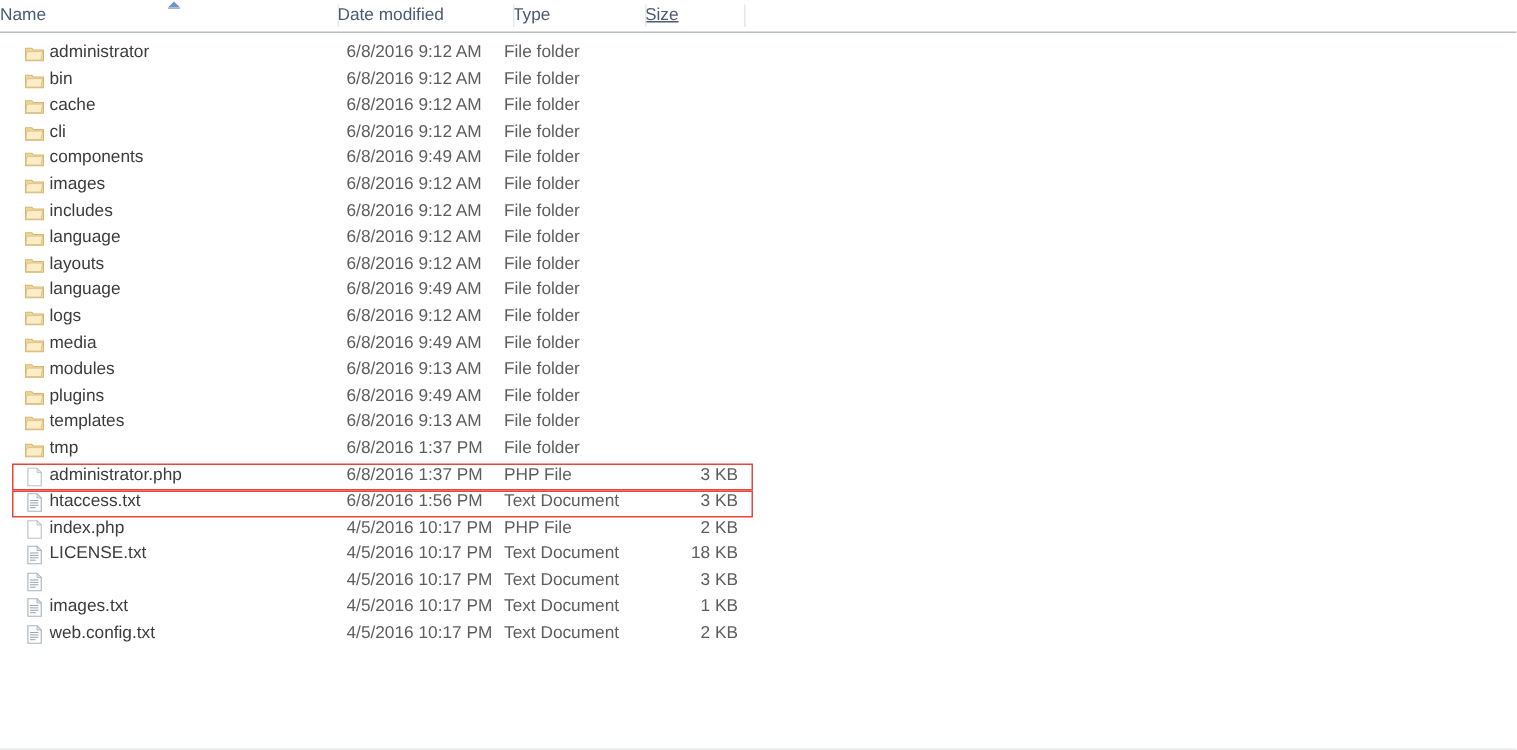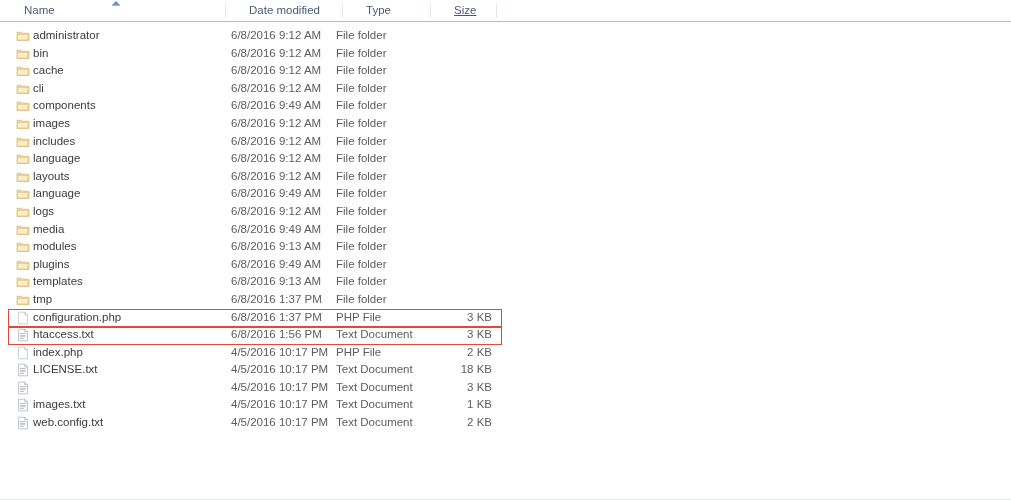--- a/index.html
+++ b/index.html
@@ -26,21 +26,21 @@
     border-bottom: 1px solid #b6bdc6;
     width: 1011px;
   }
   .hdr-cell {
     position: absolute;
     top: 0;
     height: 21px;
     line-height: 21px;
     font-size: 11.5px;
     color: #4a5a73;
-    padding-left: 24px;
+    padding-left: 0;
     white-space: nowrap;
     overflow: hidden;
   }
   .hdr-cell .divider {
     position: absolute;
     left: 0;
     top: 3px;
     bottom: 3px;
     width: 1px;
     background: #e2e8ef;
@@ -354,21 +354,21 @@
         <span class="cell c-type">File folder</span>
         <span class="cell c-size"></span>
       </div>
       <div class="row">
         <span class="icon">
           <svg width="14" height="14" viewBox="0 0 14 14">
             <path d="M2.6 1.2h6.1l2.8 2.8v8.8H2.6z" fill="#ffffff" stroke="#b9c2cc" stroke-width=".75"></path>
             <path d="M8.7 1.2v2.8h2.8z" fill="#e9eef3" stroke="#b9c2cc" stroke-width=".6"></path>
           </svg>
         </span>
-        <span class="cell c-name">configuration.php</span>
+        <span class="cell c-name">administrator.php</span>
         <span class="cell c-date">6/8/2016 1:37 PM</span>
         <span class="cell c-type">PHP File</span>
         <span class="cell c-size">3 KB</span>
       </div>
       <div class="row">
         <span class="icon">
           <svg width="14" height="14" viewBox="0 0 14 14">
             <path d="M2.6 1.2h6.1l2.8 2.8v8.8H2.6z" fill="#ffffff" stroke="#a8b2bd" stroke-width=".75"></path>
             <path d="M8.7 1.2v2.8h2.8z" fill="#e4eaf0" stroke="#a8b2bd" stroke-width=".6"></path>
             <g fill="#9aa6b2">

